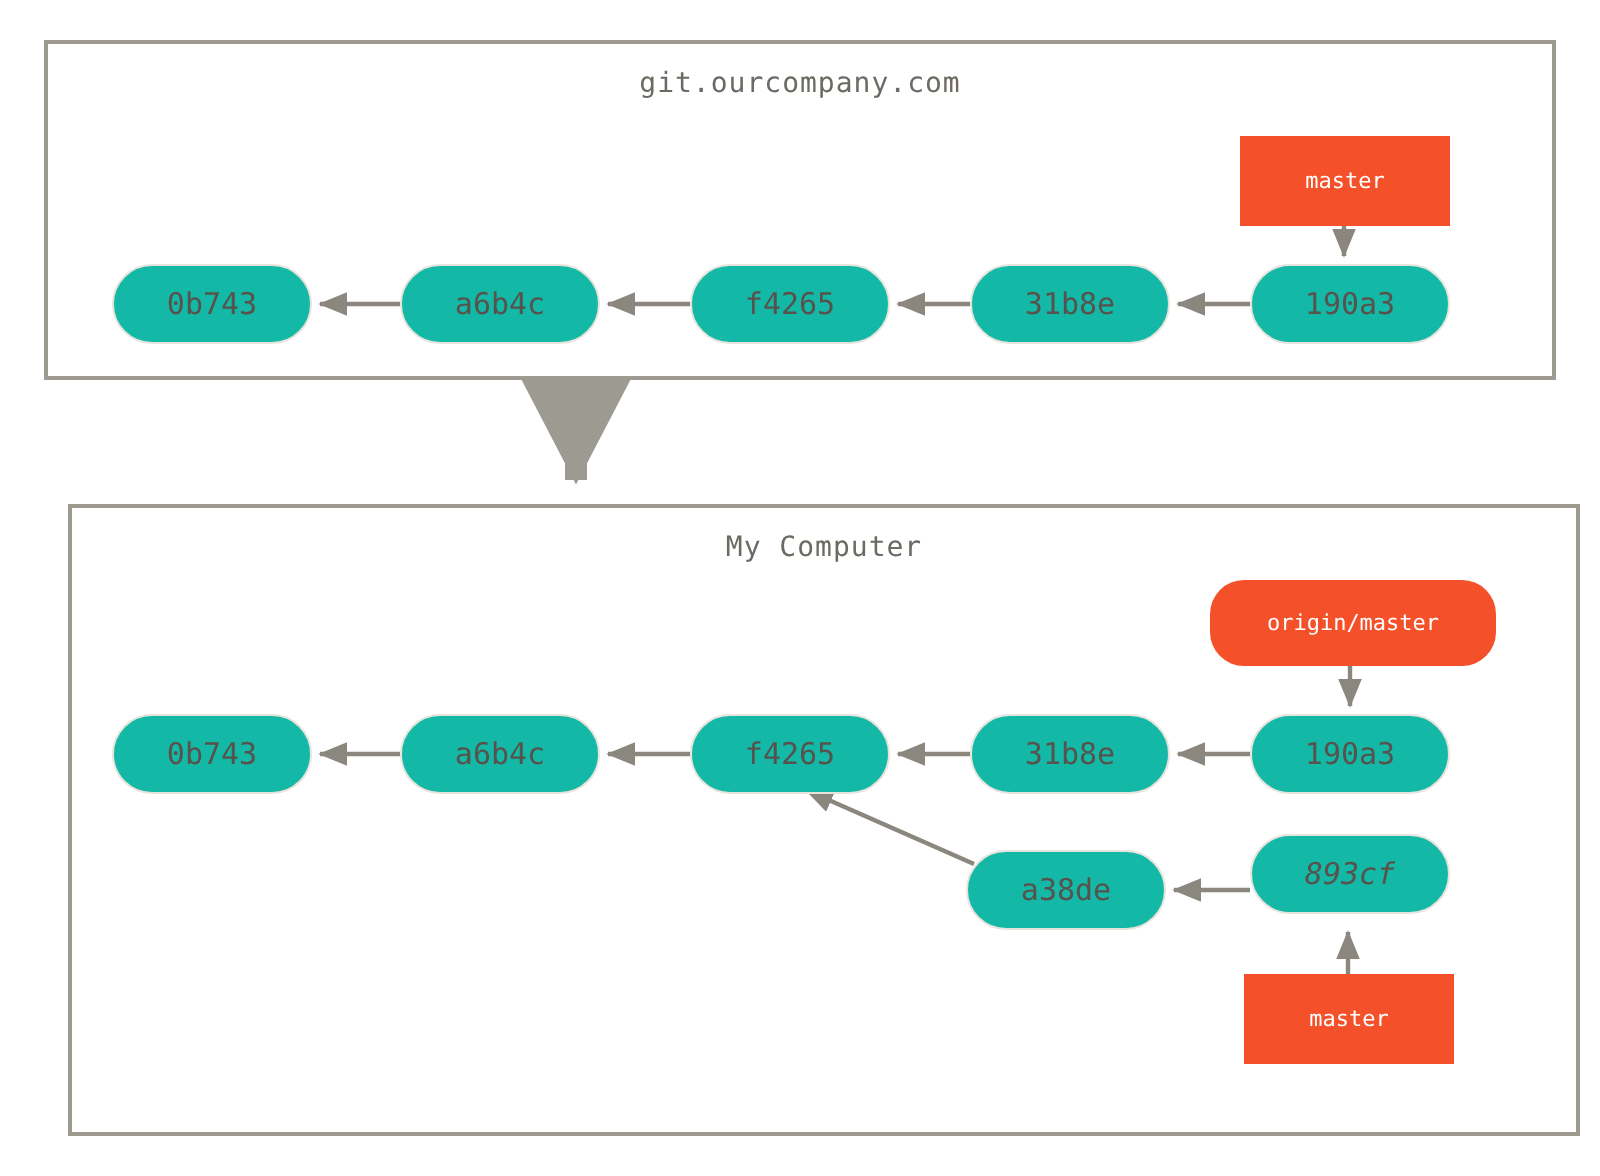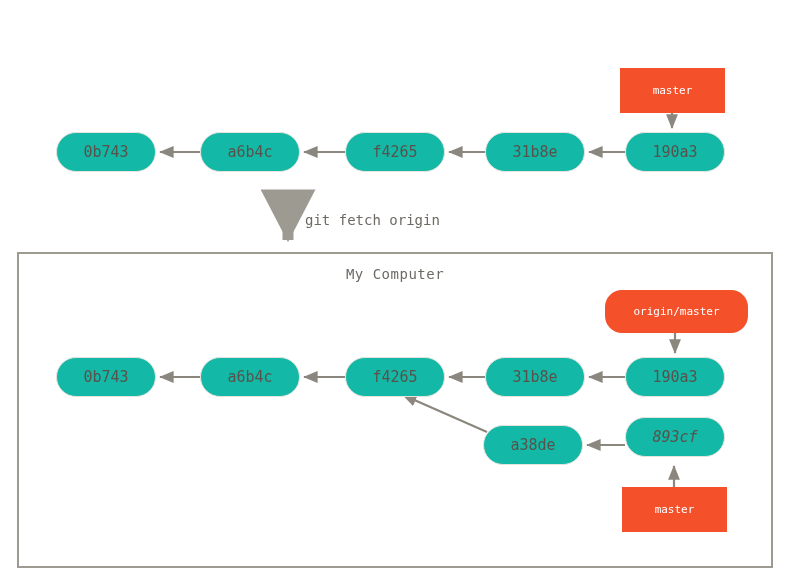--- a/index.html
+++ b/index.html
@@ -15,21 +15,21 @@
     font-family: "DejaVu Sans Mono", "Liberation Mono", monospace;
     overflow: hidden;
   }
   .panel {
     position: absolute;
     border: 2px solid #9d9a92;
     background: transparent;
     box-sizing: border-box;
   }
   #panel-server { left: 22px;  top: 20px;  width: 756px; height: 170px; }
-  #panel-local  { left: 17px;  top: 252px; width: 756px; height: 316px; }
+  #panel-local  { left: 34px;  top: 252px; width: 756px; height: 316px; }
 
   .panel-title {
     position: absolute;
     width: 100%;
     text-align: center;
     color: #6d6a63;
     font-size: 14px;
     letter-spacing: 0.5px;
     white-space: nowrap;
   }
@@ -77,20 +77,23 @@
     color: #6d6a63;
     font-size: 14px;
     white-space: nowrap;
   }
 </style>
 </head>
 <body>
 
 <div id="canvas">
 
+  <div class="panel" id="panel-server">
+    <div class="panel-title">git.ourcompany.com</div>
+  </div>
 
   <div class="panel" id="panel-local">
     <div class="panel-title">My Computer</div>
   </div>
 
   <svg class="edge-svg" viewBox="0 0 800 588">
     <defs>
       <marker id="arrowhead" markerWidth="7" markerHeight="7" refX="6.2" refY="3.1" orient="auto" markerUnits="strokeWidth">
         <path d="M0,0.4 L6.6,3.1 L0,5.8 z" fill="#8b877e"></path>
       </marker>
@@ -112,21 +115,20 @@
         <line x1="625" y1="445" x2="587" y2="445" stroke="#8b877e" marker-end="url(#arrowhead)"></line>
         <line x1="674" y1="487" x2="674" y2="466" stroke="#8b877e" marker-end="url(#arrowhead)"></line>
         <line x1="675" y1="333" x2="675" y2="353" stroke="#8b877e" marker-end="url(#arrowhead)"></line>
       </g>
 
     <g>
       <line x1="288" y1="196" x2="288" y2="240" stroke="#9d9a92" stroke-width="11" marker-end="url(#fatarrow)"></line>
     </g>
   </svg>
 
-  <div class="step-label" style="left:305px; top:212px;">git fetch origin</div>
 
   <div id="nodes-layer">
       <div class="commit" style="left: 56px; top: 132px;">0b743</div>
       <div class="commit" style="left: 200px; top: 132px;">a6b4c</div>
       <div class="commit" style="left: 345px; top: 132px;">f4265</div>
       <div class="commit" style="left: 485px; top: 132px;">31b8e</div>
       <div class="commit" style="left: 625px; top: 132px;">190a3</div>
       <div class="ref-label" style="left: 620px; top: 68px; width: 105px; height: 45px; background: rgb(244, 80, 42); color: rgb(255, 255, 255);">master</div>
       <div class="commit" style="left: 56px; top: 357px;">0b743</div>
       <div class="commit" style="left: 200px; top: 357px;">a6b4c</div>

